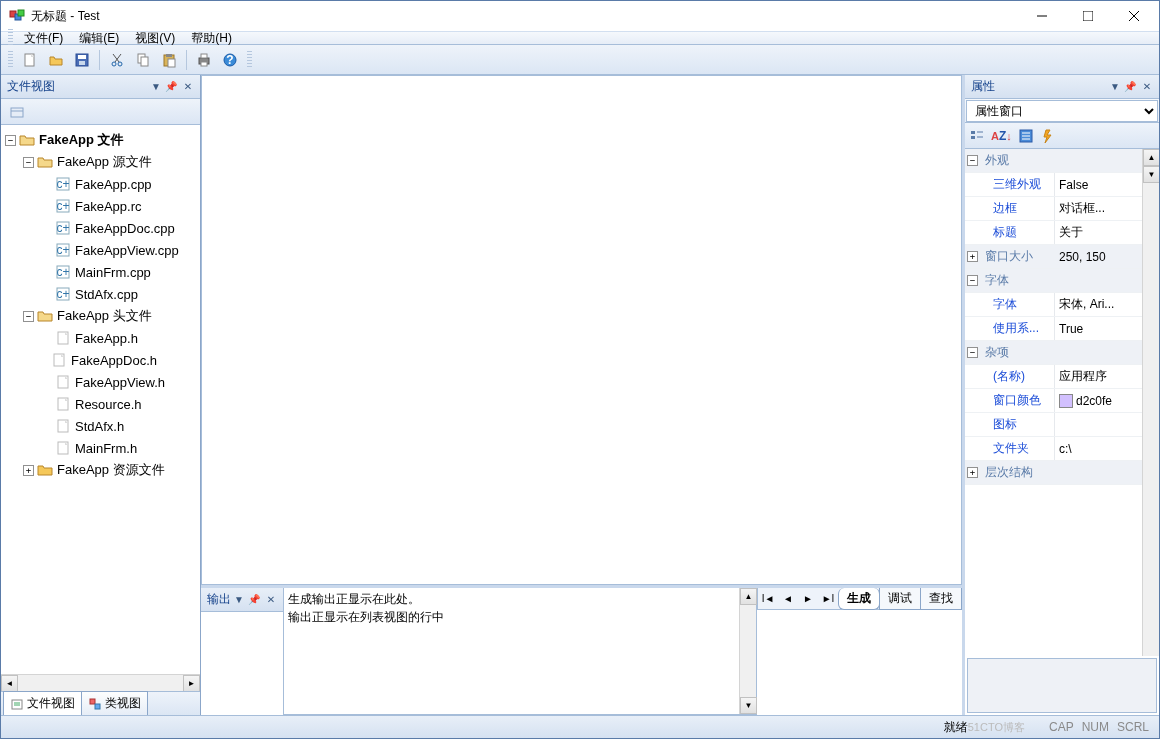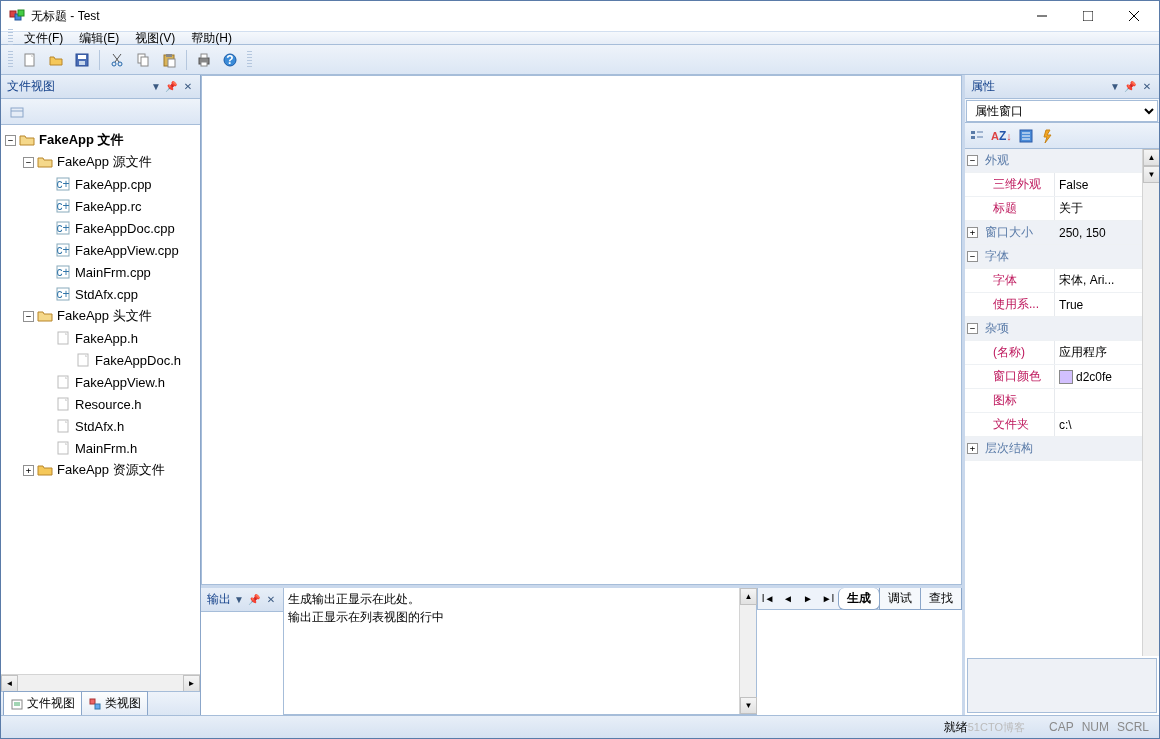--- a/index.html
+++ b/index.html
@@ -54,21 +54,21 @@
 .out-tab { padding: 2px 8px; border: 1px solid #8ba6c9; background: #f5f8fc; border-top-left-radius: 0; border-top-right-radius: 0; margin-right: -1px; cursor: default; border-top: none; }
 .out-tab.active { background: #fff; font-weight: bold; border-radius: 6px; }
 
 .right-pane { width: 197px; display: flex; flex-direction: column; border-left: 3px solid #c9d8ec; }
 .prop-combo { height: 24px; background: linear-gradient(#f5f8fc,#e6edf7); border-bottom: 1px solid #a6bdd9; display: flex; align-items: center; }
 .prop-combo select { flex: 1; height: 22px; border: 1px solid #a6bdd9; margin: 0 1px; background: #fff; font-size: 12px; padding-left: 4px; }
 .prop-toolbar { height: 26px; background: linear-gradient(#eef3fa,#dbe6f4); border-bottom: 1px solid #a6bdd9; display: flex; align-items: center; padding: 0 4px; gap: 6px; }
 .prop-grid { flex: 1; overflow: auto; background: #fff; }
 .prop-row { display: flex; height: 24px; border-bottom: 1px solid #eef1f4; align-items: center; }
 .prop-exp-col { width: 18px; display: flex; align-items: center; justify-content: center; }
-.prop-name { width: 72px; padding-left: 2px; border-right: 1px solid #e6e9ed; height: 100%; display: flex; align-items: center; color: #be185d; }
+.prop-name { width: 72px; padding-left: 2px; border-right: 1px solid #e6e9ed; height: 100%; display: flex; align-items: center; color: #1d4ed8; }
 .prop-name.indent { padding-left: 10px; }
 .prop-val { flex: 1; padding-left: 4px; height: 100%; display: flex; align-items: center; gap: 3px; overflow: hidden; }
 .prop-row.cat { background: #eef1f6; }
 .prop-row.cat .prop-name { color: #5a7ba8; border-right: none; }
 .color-swatch { width: 14px; height: 14px; border: 1px solid #888; background: #d2c0fe; }
 .prop-desc { height: 55px; border-top: 1px solid #a6bdd9; background: #eef1f6; margin: 2px; border: 1px solid #a6bdd9; }
 .prop-scroll-v { width: 17px; background: #f0f0f0; border-left: 1px solid #d4d4d4; }
 
 .statusbar { height: 23px; background: linear-gradient(#e8eff8,#d5e1f1); border-top: 1px solid #a6bdd9; display: flex; align-items: center; padding: 0 6px; text-align: right; }
 .statusbar .status-text { flex: 1; }
@@ -282,21 +282,21 @@
         <div class="tree-node" style="padding-left: 40px;">
           <span style="width:14px;display:inline-block"></span>
           <span class="tree-icon">
             <svg width="14" height="14">
               <rect x="2" y="1" width="10" height="12" fill="#fff" stroke="#bbb"></rect>
               <polygon points="9,1 12,4 9,4" fill="#ddd"></polygon>
             </svg>
           </span>
           <span class="tree-label">FakeApp.h</span>
         </div>
-        <div class="tree-node" style="padding-left: 60px;">
+        <div class="tree-node" style="padding-left: 36px;">
           <span style="width:14px;display:inline-block"></span>
           <span class="tree-icon">
             <svg width="14" height="14">
               <rect x="2" y="1" width="10" height="12" fill="#fff" stroke="#bbb"></rect>
               <polygon points="9,1 12,4 9,4" fill="#ddd"></polygon>
             </svg>
           </span>
           <span class="tree-label">FakeAppDoc.h</span>
         </div>
         <div class="tree-node" style="padding-left: 40px;">
@@ -448,20 +448,25 @@
             <div class="prop-name" style="border:none">外观</div>
             <div class="prop-val"></div>
           </div>
           <div class="prop-row">
             <div class="prop-exp-col"></div>
             <div class="prop-name indent">三维外观</div>
             <div class="prop-val">False</div>
           </div>
           <div class="prop-row">
             <div class="prop-exp-col"></div>
+            <div class="prop-name indent">边框</div>
+            <div class="prop-val">对话框...</div>
+          </div>
+          <div class="prop-row">
+            <div class="prop-exp-col"></div>
             <div class="prop-name indent">标题</div>
             <div class="prop-val">关于</div>
           </div>
           <div class="prop-row cat">
             <div class="prop-exp-col">
               <span class="expander">+</span>
             </div>
             <div class="prop-name" style="border:none">窗口大小</div>
             <div class="prop-val">250, 150</div>
           </div>

